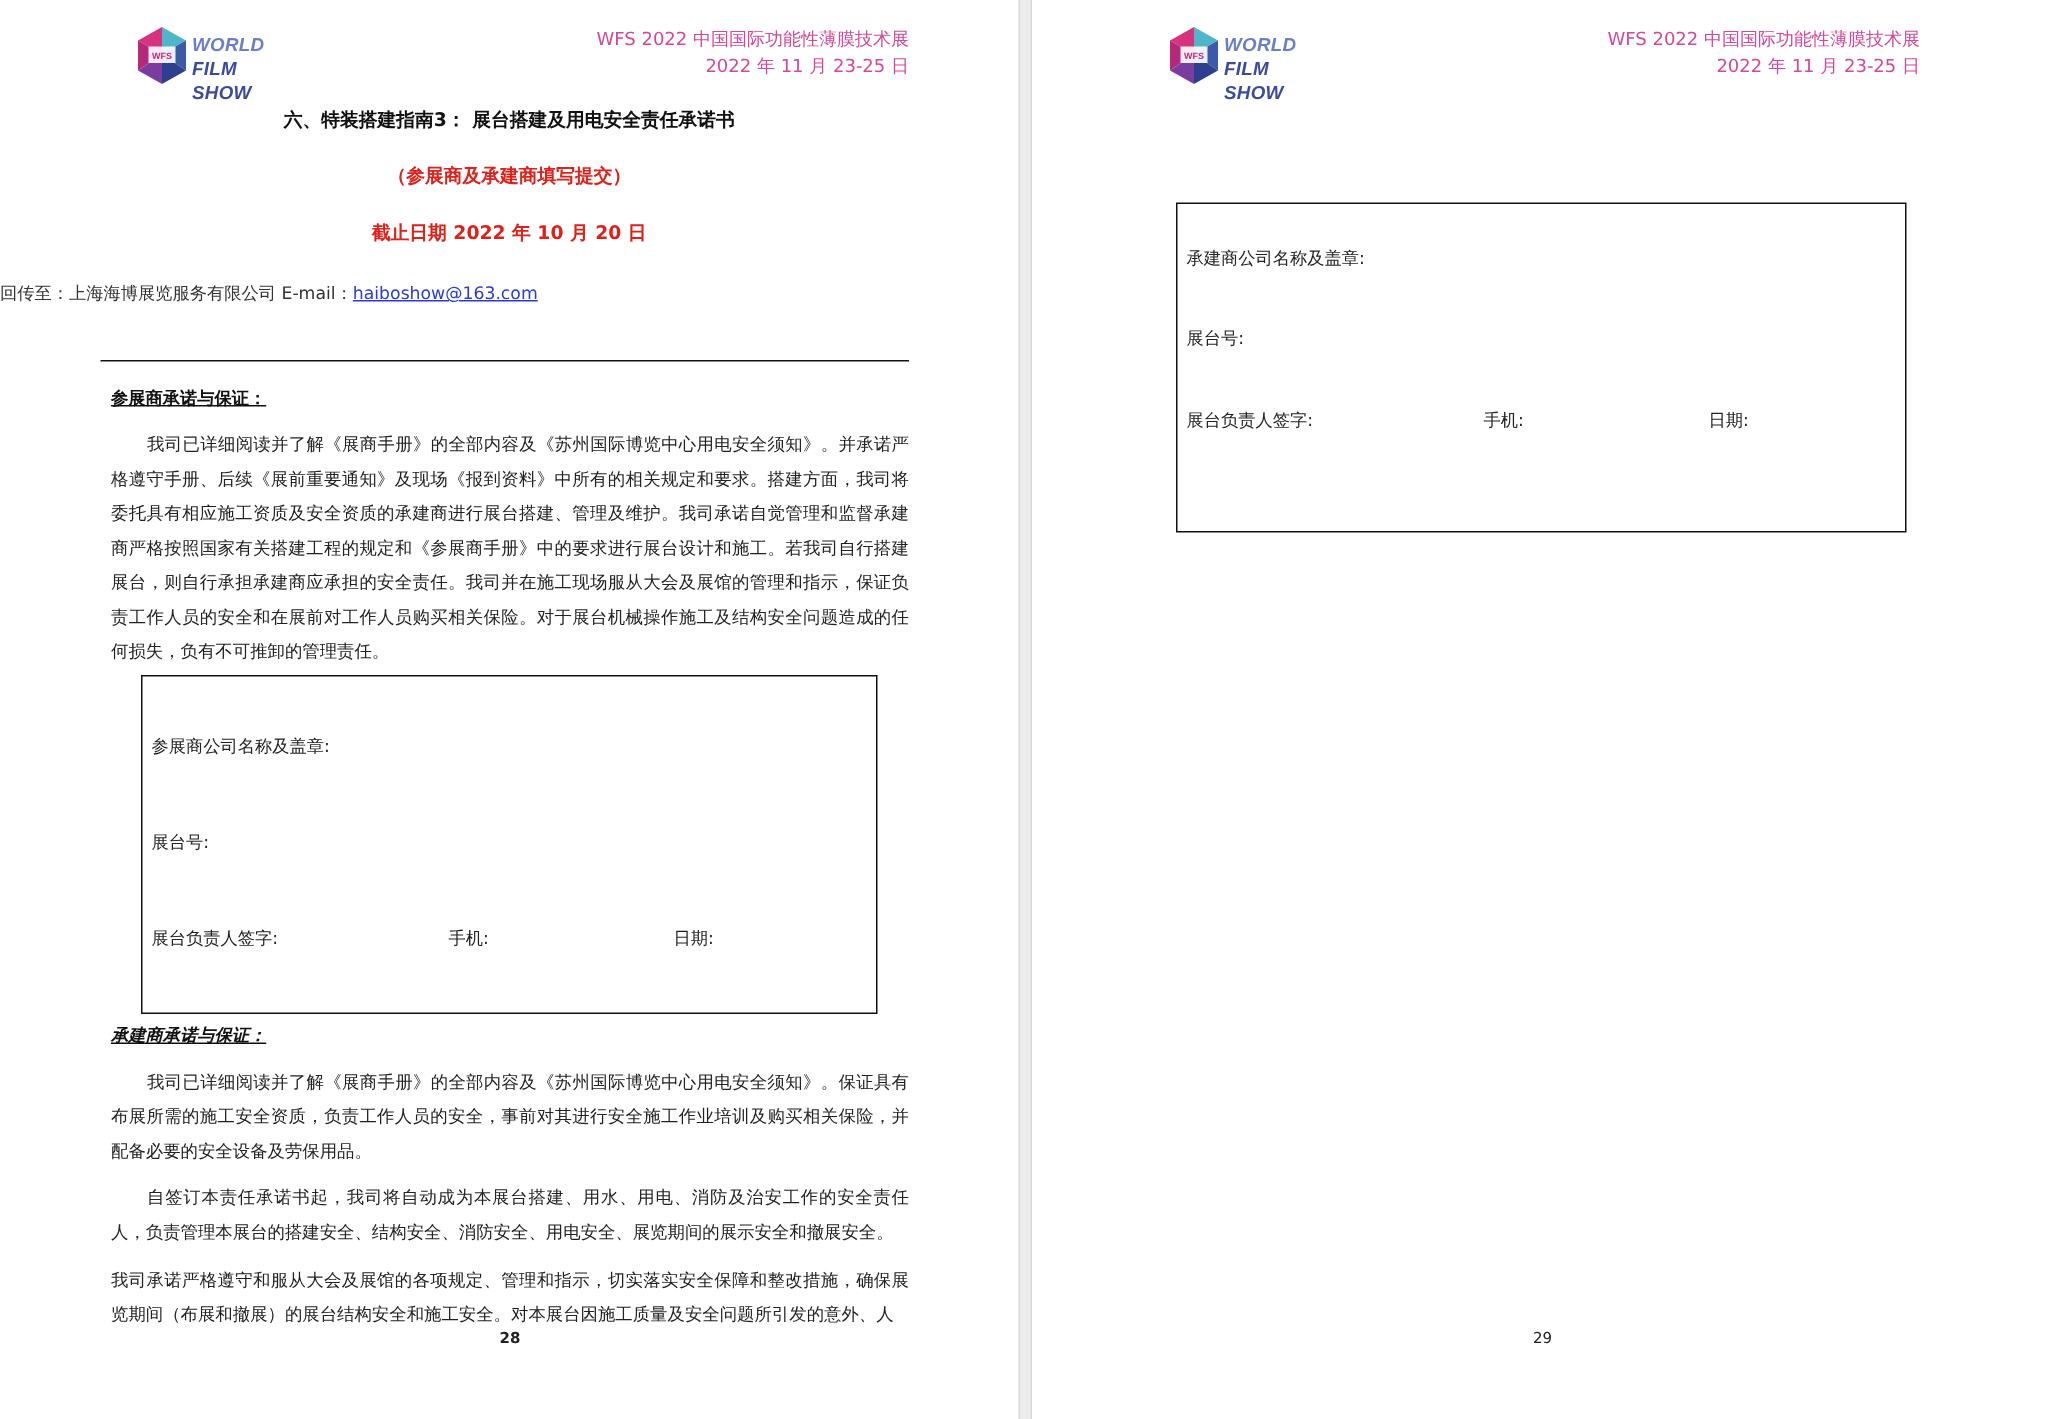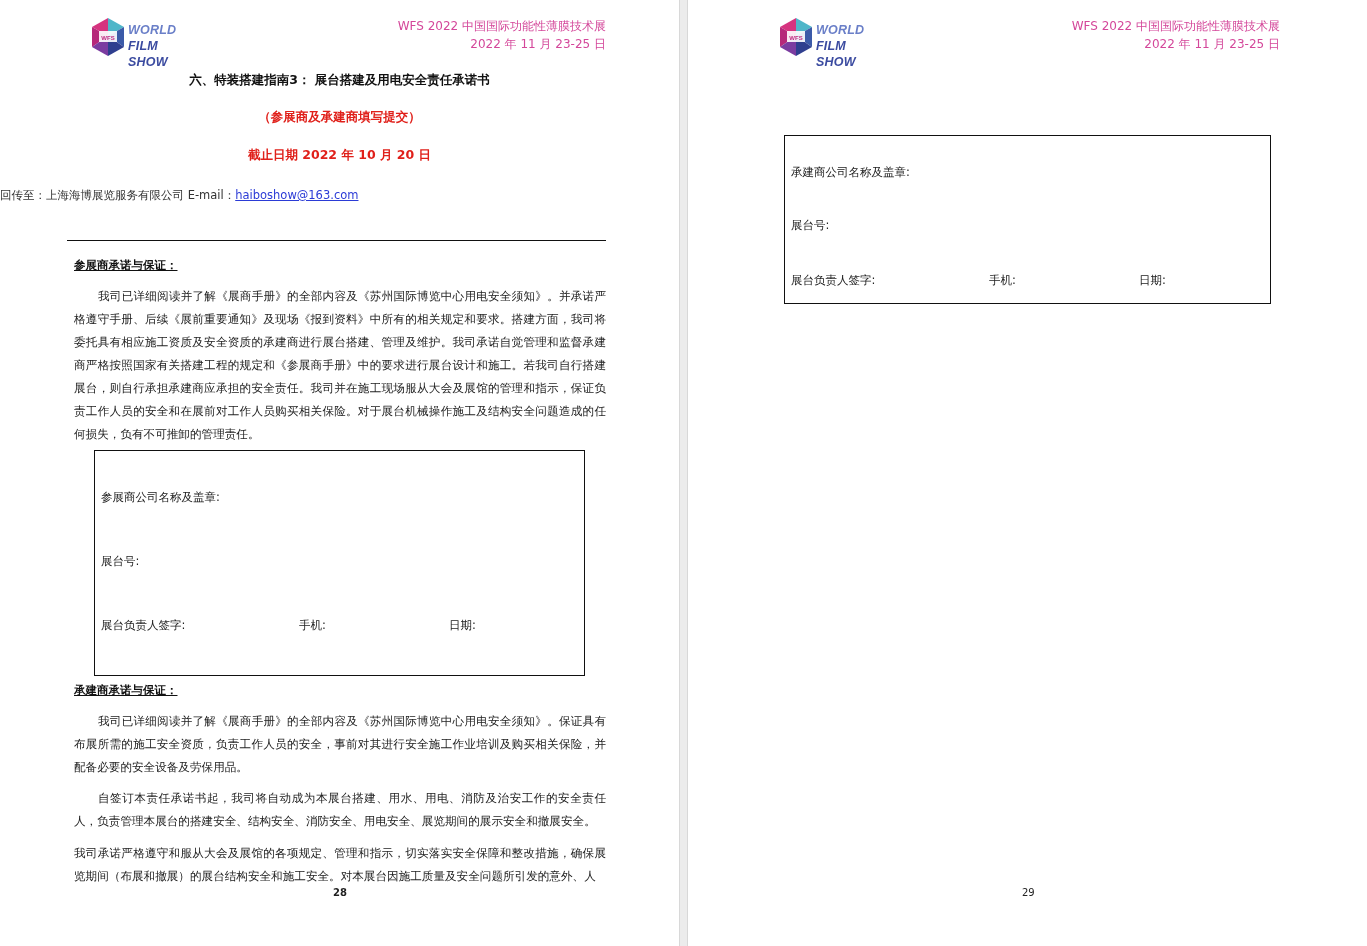--- a/index.html
+++ b/index.html
@@ -99,21 +99,21 @@
   <div class="para indent" style="top:285px;">我司已详细阅读并了解《展商手册》的全部内容及《苏州国际博览中心用电安全须知》。并承诺严格遵守手册、后续《展前重要通知》及现场《报到资料》中所有的相关规定和要求。搭建方面，我司将委托具有相应施工资质及安全资质的承建商进行展台搭建、管理及维护。我司承诺自觉管理和监督承建商严格按照国家有关搭建工程的规定和《参展商手册》中的要求进行展台设计和施工。若我司自行搭建展台，则自行承担承建商应承担的安全责任。我司并在施工现场服从大会及展馆的管理和指示，保证负责工作人员的安全和在展前对工作人员购买相关保险。对于展台机械操作施工及结构安全问题造成的任何损失，负有不可推卸的管理责任。</div>
 
   <div class="box" style="left:94px; top:450px; width:491px; height:226px;">
     <div class="fld" style="left:6px; top:39px;">参展商公司名称及盖章:</div>
     <div class="fld" style="left:6px; top:103px;">展台号:</div>
     <div class="fld" style="left:6px; top:167px;">展台负责人签字:</div>
     <div class="fld" style="left:204px; top:167px;">手机:</div>
     <div class="fld" style="left:354px; top:167px;">日期:</div>
   </div>
 
-  <div class="sec-head" style="top:683px;">承建商承诺与保证：</div>
+  <div class="sec-head" style="top:683px;font-style:italic;">承建商承诺与保证：</div>
   <div class="para indent" style="top:787px;">自签订本责任承诺书起，我司将自动成为本展台搭建、用水、用电、消防及治安工作的安全责任人，负责管理本展台的搭建安全、结构安全、消防安全、用电安全、展览期间的展示安全和撤展安全。</div>
   <div class="para indent" style="top:710px;">我司已详细阅读并了解《展商手册》的全部内容及《苏州国际博览中心用电安全须知》。保证具有布展所需的施工安全资质，负责工作人员的安全，事前对其进行安全施工作业培训及购买相关保险，并配备必要的安全设备及劳保用品。</div>
   <div class="para" style="top:842px;">我司承诺严格遵守和服从大会及展馆的各项规定、管理和指示，切实落实安全保障和整改措施，确保展览期间（布展和撤展）的展台结构安全和施工安全。对本展台因施工质量及安全问题所引发的意外、人</div>
 
   <div class="pgnum" style="left:333px;font-weight:bold;">28</div>
 </div>
 
 <div class="gutter"></div>
 
 <div class="page" id="page-right">
@@ -134,21 +134,21 @@
       <div class="l2">FILM SHOW</div>
     </div>
   </div>
 
   <div class="hdr-right" style="right:87px;">
     <div>WFS 2022 中国国际功能性薄膜技术展</div>
     <div>2022 年 11 月 23-25 日</div>
   </div>
 
 
-  <div class="box" style="left:96px; top:135px; width:487px; height:169px;">
+  <div class="box" style="left:96px; top:135px; width:487px; height:220px;">
     <div class="fld" style="left:6px; top:29px;">承建商公司名称及盖章:</div>
     <div class="fld" style="left:6px; top:82px;">展台号:</div>
     <div class="fld" style="left:6px; top:137px;">展台负责人签字:</div>
     <div class="fld" style="left:204px; top:137px;">手机:</div>
     <div class="fld" style="left:354px; top:137px;">日期:</div>
   </div>
 
   <div class="pgnum" style="left:334px;">29</div>
 </div>
 

